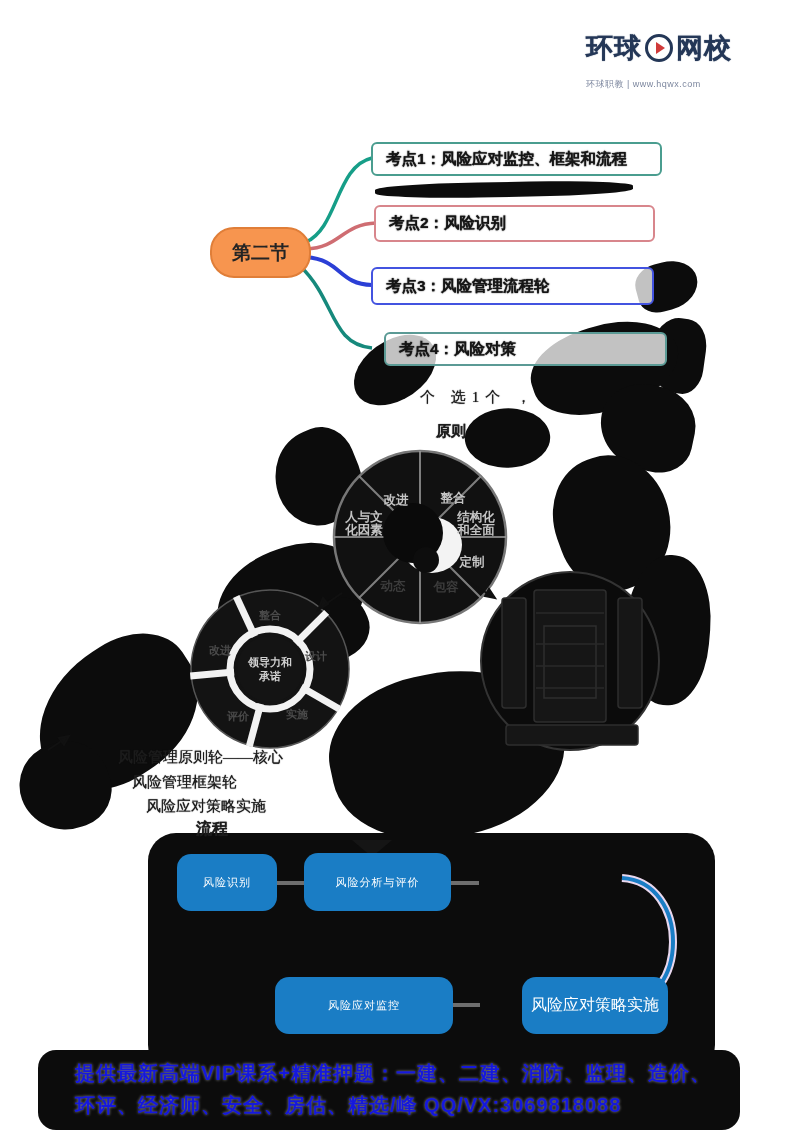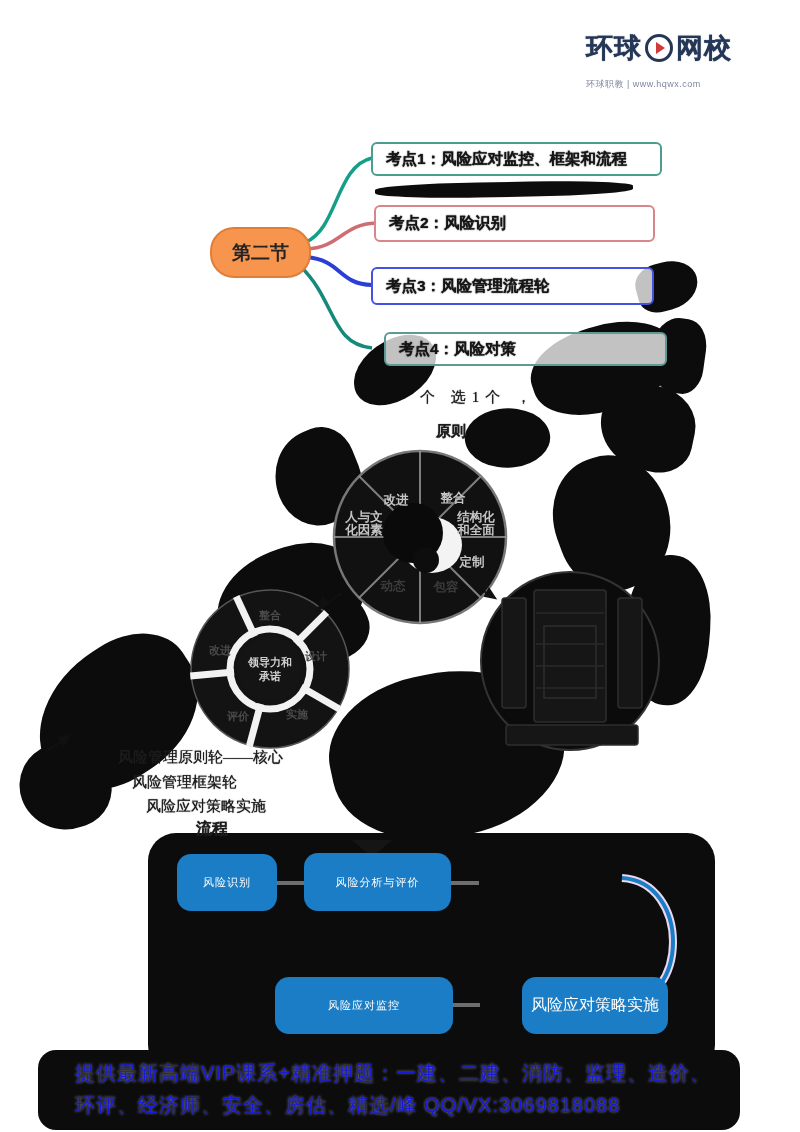--- a/index.html
+++ b/index.html
@@ -40,21 +40,21 @@
 
   
   .fc{position:absolute;background:#1a7dc5;border-radius:14px;display:flex;align-items:center;justify-content:center;color:#fff;font-size:11px;z-index:6;letter-spacing:1px;}
   #fc1{left:177px;top:854px;width:100px;height:57px;}
   #fc2{left:304px;top:853px;width:147px;height:58px;}
   #fc3{left:479px;top:853px;width:145px;height:58px;}
   #fc4{left:275px;top:977px;width:178px;height:57px;}
   #fc5{left:479px;top:977px;width:146px;height:57px;font-size:16px;letter-spacing:0;margin-left:43px;}
 
   
-  .promo{position:absolute;font-size:20px;font-weight:normal;color:#1518dd;z-index:7;letter-spacing:1px;text-shadow:0 0 3px rgba(255,255,255,.55);}
+  .promo{position:absolute;font-size:20px;font-weight:bold;color:#1518dd;z-index:7;letter-spacing:1px;text-shadow:0 0 3px rgba(255,255,255,.55);}
   #promo1{left:75px;top:1060px;}
   #promo2{left:75px;top:1092px;}
 
   #overlay{position:absolute;left:0;top:0;z-index:5;pointer-events:none;}
 </style>
 </head>
 <body>
 
 <div id="page">
 

